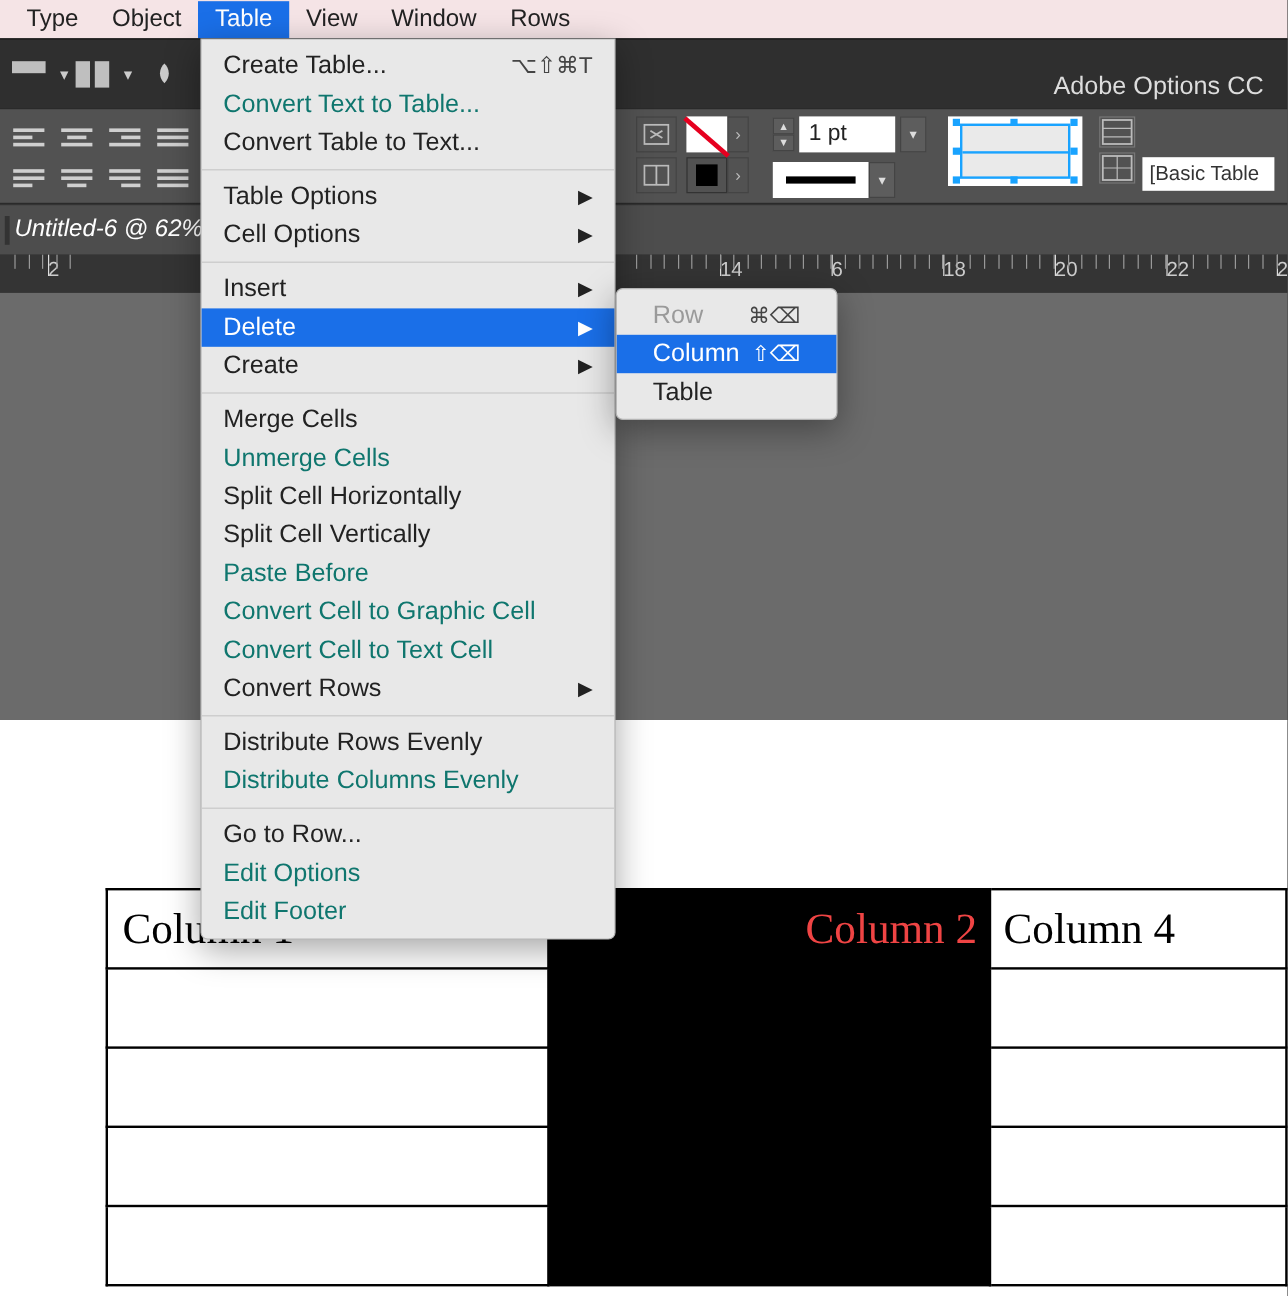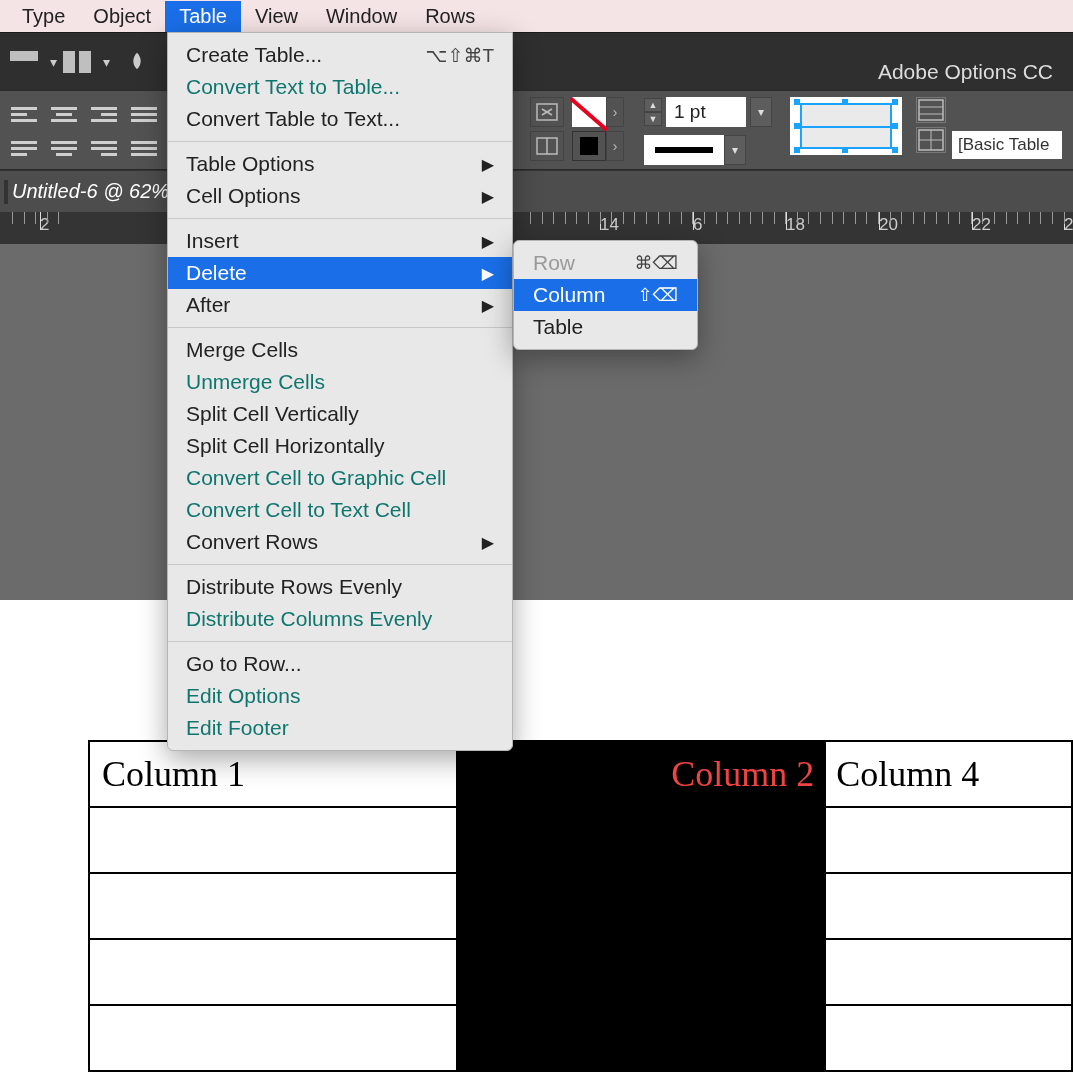--- a/index.html
+++ b/index.html
@@ -259,21 +259,21 @@
     left:513px;
     top:240px;
     width:185px;
     background:#e8e8e8;
     border:1px solid #b5b5b5;
     border-radius:6px;
     box-shadow:0 8px 28px rgba(0,0,0,0.35);
     z-index:21;
     padding:6px 0;
   }
-  .submenu .mi { display:flex; align-items:center; font-size:21px; padding:4px 19px; color:#222;}
+  .submenu .mi { display:flex; align-items:center; font-size:21px; padding:4px 30px; color:#222;}
   .submenu .mi.disabled { color:#9a9a9a;}
   .submenu .mi .short { margin-left:auto; font-size:18px; color:#444;}
   .submenu .mi.highlight { background:#1a6fe8; color:#fff;}
   .submenu .mi.highlight .short { color:#fff;}
 
   svg { display:block;}
 </style>
 </head>
 <body>
 
@@ -598,35 +598,38 @@
   <div class="sep"></div>
   <div class="mi">
       <span>Insert</span>
       <span class="tri">▶</span>
     </div>
   <div class="mi highlight">
       <span>Delete</span>
       <span class="tri">▶</span>
     </div>
   <div class="mi">
-      <span>After</span>
+      <span>Create</span>
       <span class="tri">▶</span>
     </div>
   <div class="sep"></div>
   <div class="mi">
       <span>Merge Cells</span>
     </div>
   <div class="mi disabled">
       <span>Unmerge Cells</span>
     </div>
   <div class="mi">
+      <span>Split Cell Horizontally</span>
+    </div>
+  <div class="mi">
       <span>Split Cell Vertically</span>
     </div>
-  <div class="mi">
-      <span>Split Cell Horizontally</span>
+  <div class="mi disabled">
+      <span>Paste Before</span>
     </div>
   <div class="mi disabled">
       <span>Convert Cell to Graphic Cell</span>
     </div>
   <div class="mi disabled">
       <span>Convert Cell to Text Cell</span>
     </div>
   <div class="mi">
       <span>Convert Rows</span>
       <span class="tri">▶</span>

